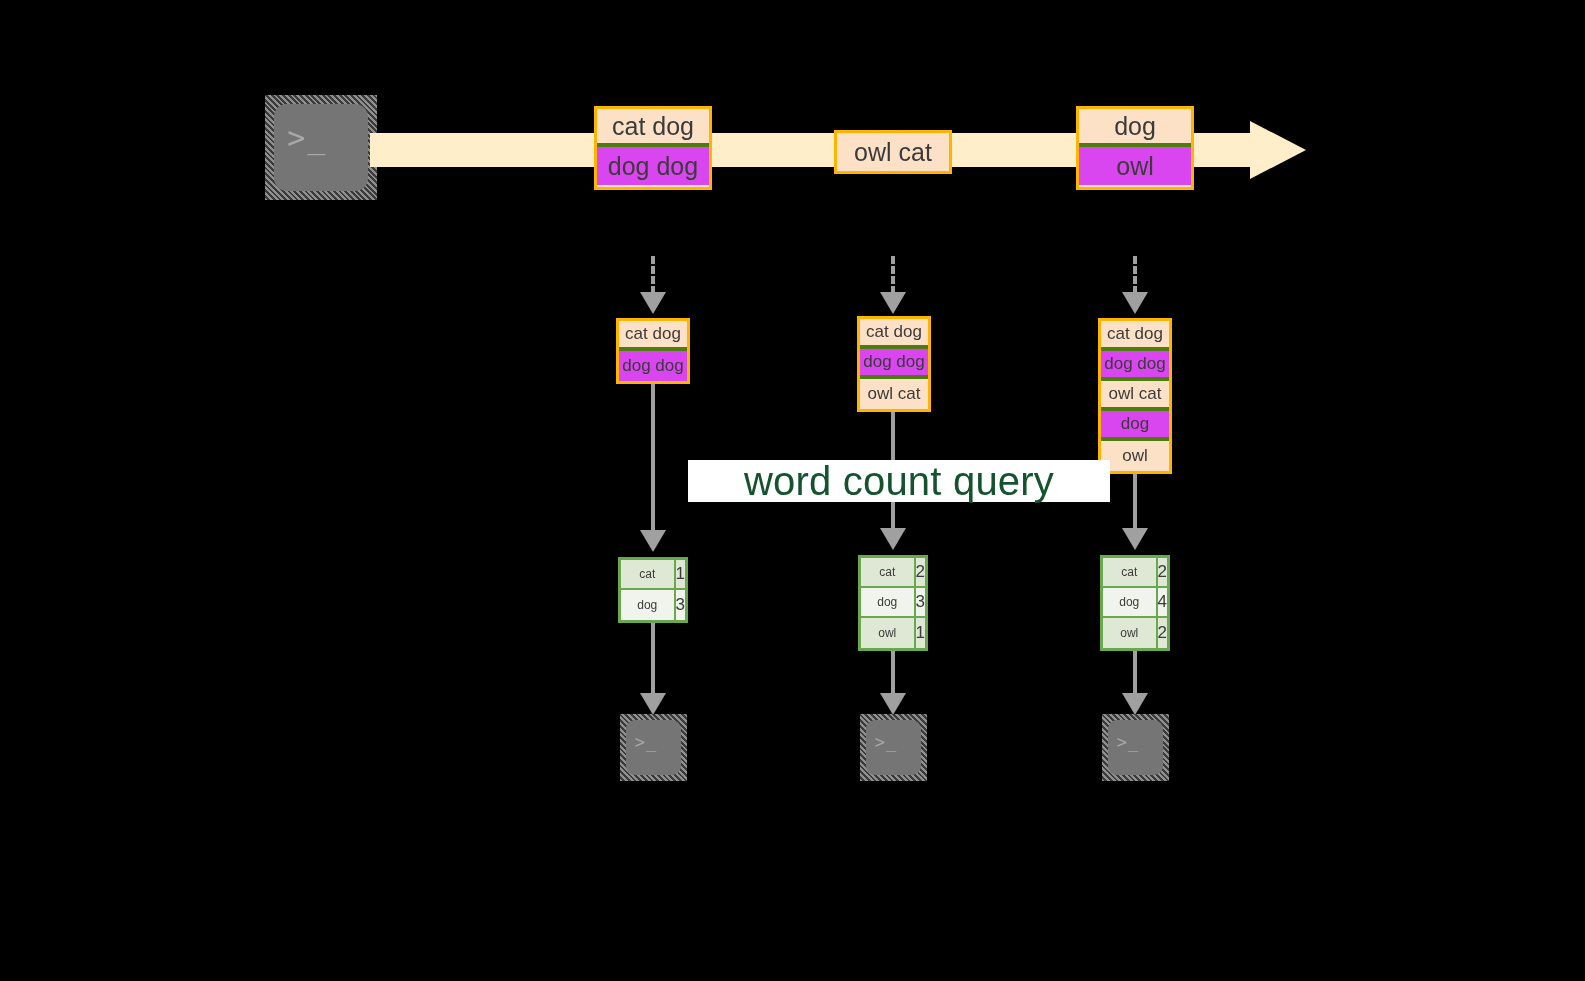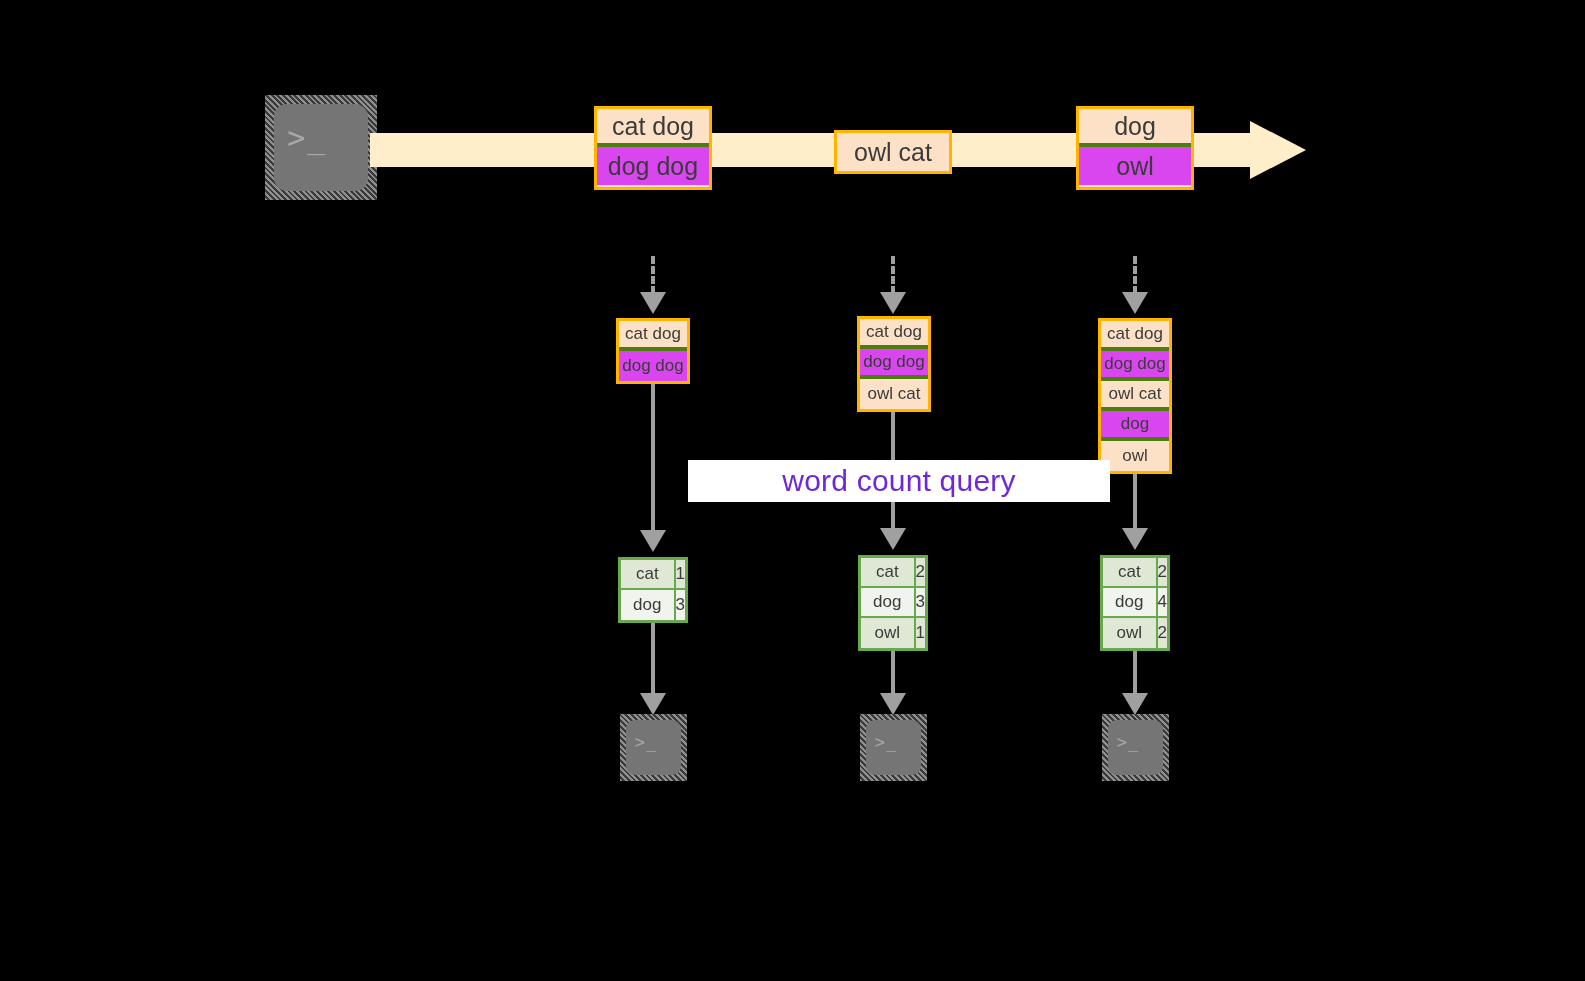--- a/index.html
+++ b/index.html
@@ -113,21 +113,21 @@
   .kv-row:last-child { border-bottom: none; }
   .kv-row.shade-a { background: #dfe8d4; }
   .kv-row.shade-b { background: #f0f4ec; }
   .kv-key {
     width: 60px;
     box-sizing: border-box;
     border-right: 2px solid #6aa84f;
     display: flex;
     align-items: center;
     justify-content: center;
-    font-size: 17px;
+    font-size: 12px;
     white-space: nowrap;
   }
   .kv-val {
     flex: 1;
     box-sizing: border-box;
     display: flex;
     align-items: center;
     justify-content: center;
     font-size: 17px;
   }
@@ -153,22 +153,22 @@
 
   
   .query-band {
     position: absolute;
     background: #ffffff;
     display: flex;
     align-items: center;
     justify-content: center;
   }
   .query-band .query-text {
-    font-size: 30px;
-    color: #6d28d9;
+    font-size: 40px;
+    color: #14532d;
     white-space: nowrap;
     letter-spacing: 0.2px;
   }
 </style>
 </head>
 <body>
 
 <div id="stage">
 
   <div class="term" style="left:265px; top:95px; width:112px; height:105px;">

